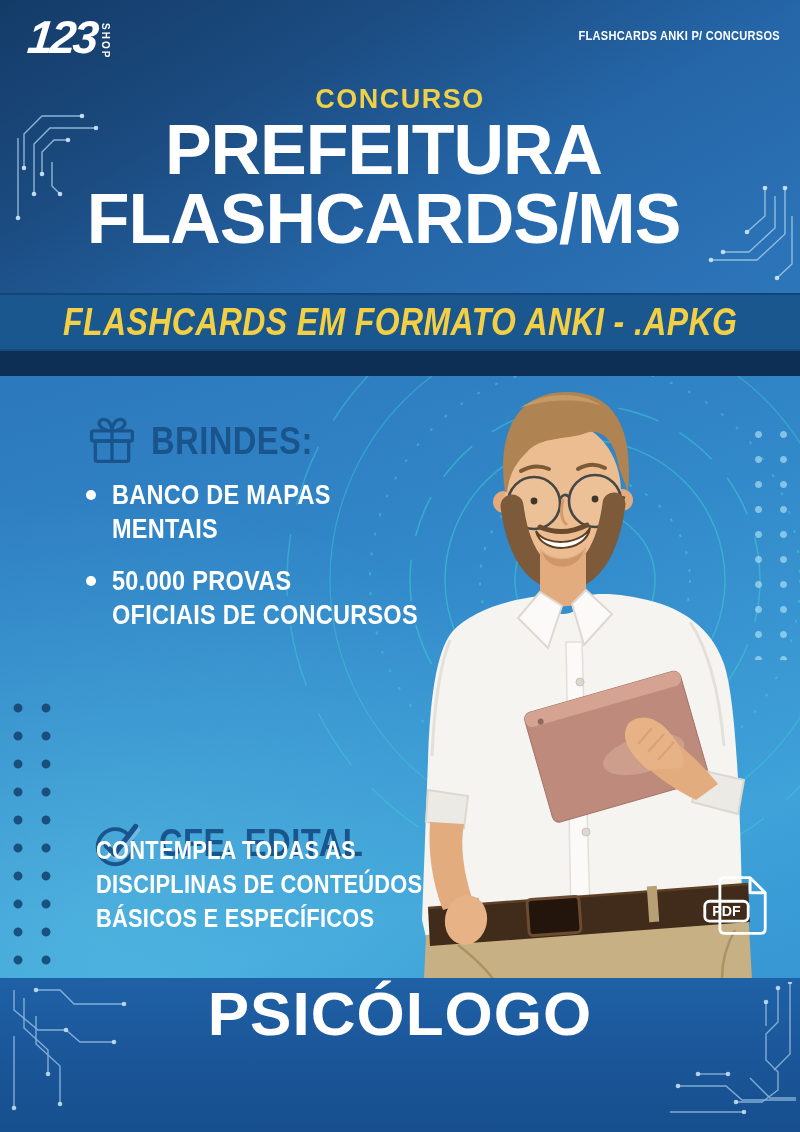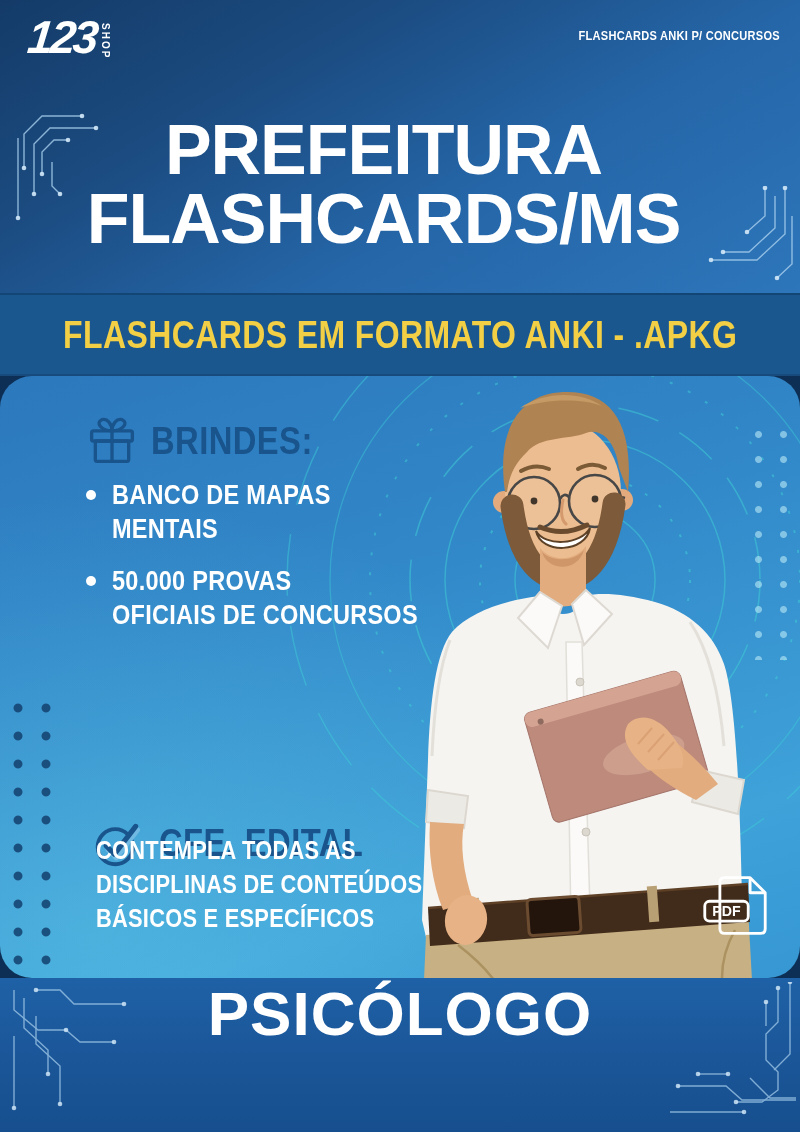--- a/index.html
+++ b/index.html
@@ -19,31 +19,31 @@
   .logo-word{writing-mode:vertical-rl;font-size:10px;font-weight:700;letter-spacing:2px;margin-left:4px;margin-top:9px;}
   .tagline{position:absolute;right:20px;top:28px;color:#fff;font-size:13px;font-weight:700;white-space:nowrap;}
   .tagline span{display:inline-block;transform:scaleX(.85);transform-origin:right center;letter-spacing:.3px;}
   .kicker{position:absolute;left:0;width:800px;top:84px;text-align:center;color:#eed049;
     font-size:27px;font-weight:800;letter-spacing:1.5px;}
   .title{position:absolute;left:0;width:767px;top:116px;text-align:center;color:#ffffff;
     font-size:70px;font-weight:800;line-height:.99;letter-spacing:-1px;}
   .title span{display:block;}
 
   
-  .ribbon{top:293px;height:83px;background:#1b578f;
+  .ribbon{top:293px;height:58px;background:#1b578f;
     box-shadow:inset 0 2px 0 rgba(10,40,70,.35), inset 0 -2px 0 rgba(10,40,70,.25);
-    display:flex;align-items:center;justify-content:center;}
+    display:flex;align-items:center;justify-content:center;font-style:italic;}
   .ribbon span{display:inline-block;transform:scaleX(.82);transform-origin:center;
     color:#f2cf44;font-size:39px;font-weight:800;white-space:nowrap;letter-spacing:.5px;}
 
   
   .middle{top:376px;height:602px;
     background:
       radial-gradient(900px 700px at 12% 92%, rgba(110,218,238,.33), rgba(110,218,238,0) 62%),
-      linear-gradient(163deg,#2c78bc 0%,#3187c8 35%,#3fa2d9 78%,#3697d3 100%); border-radius: 32px;}
+      linear-gradient(163deg,#2c78bc 0%,#3187c8 35%,#3fa2d9 78%,#3697d3 100%);}
   .rings{position:absolute;left:285px;top:-96px;width:600px;height:600px;z-index:1;}
   .dots-right{position:absolute;right:2px;top:46px;width:52px;height:238px;z-index:1;
     background-image:radial-gradient(circle,rgba(185,233,246,.6) 3px,rgba(185,233,246,0) 3.9px);
     background-size:25px 25px;}
   .dots-left{position:absolute;left:4px;top:318px;width:56px;height:272px;z-index:1;
     background-image:radial-gradient(circle,rgba(18,64,110,.85) 4px,rgba(18,64,110,0) 4.9px);
     background-size:28px 28px;}
   .person{position:absolute;left:400px;top:0;width:400px;height:602px;z-index:2;}
   .content{position:absolute;left:0;top:0;width:460px;height:602px;z-index:3;}
   .head-row{position:absolute;display:flex;align-items:center;}
@@ -116,20 +116,21 @@
 
     <div class="logo">
       <span class="logo-num">123</span>
       <span class="logo-word">SHOP</span>
     </div>
 
     <div class="tagline">
       <span>FLASHCARDS ANKI P/ CONCURSOS</span>
     </div>
 
+    <div class="kicker">CONCURSO</div>
 
     <h1 class="title" style="margin:0">
       <span>PREFEITURA</span>
       <span>FLASHCARDS/MS</span>
     </h1>
   </section>
 
   <section class="ribbon">
     <span>FLASHCARDS EM FORMATO ANKI - .APKG</span>
   </section>

